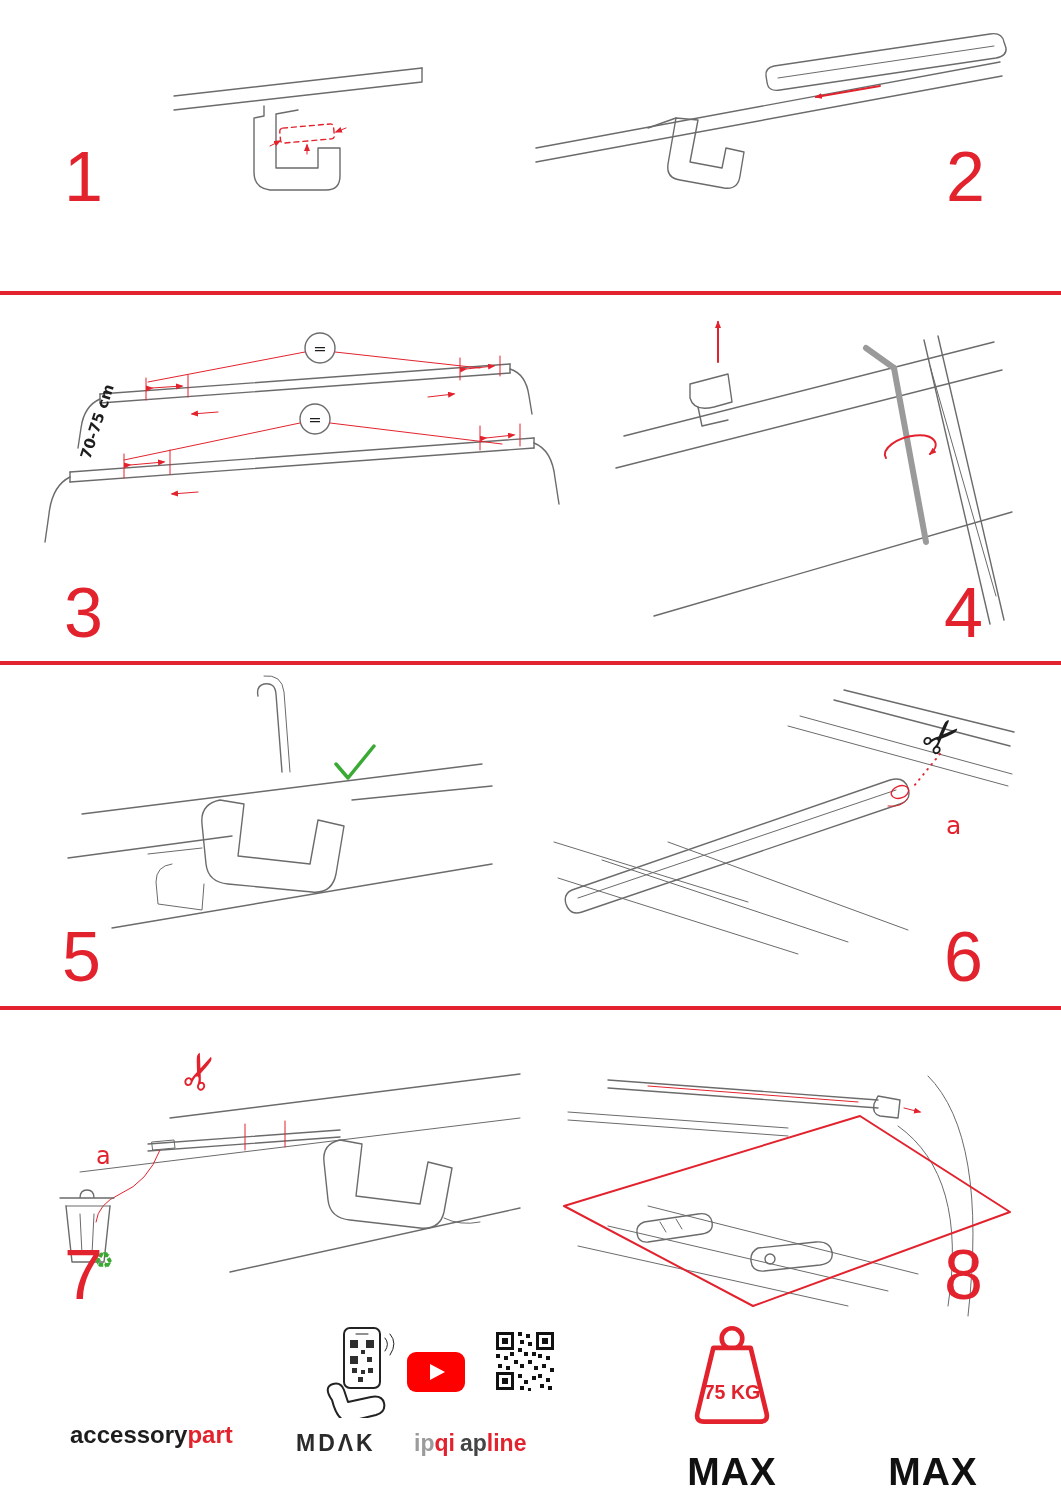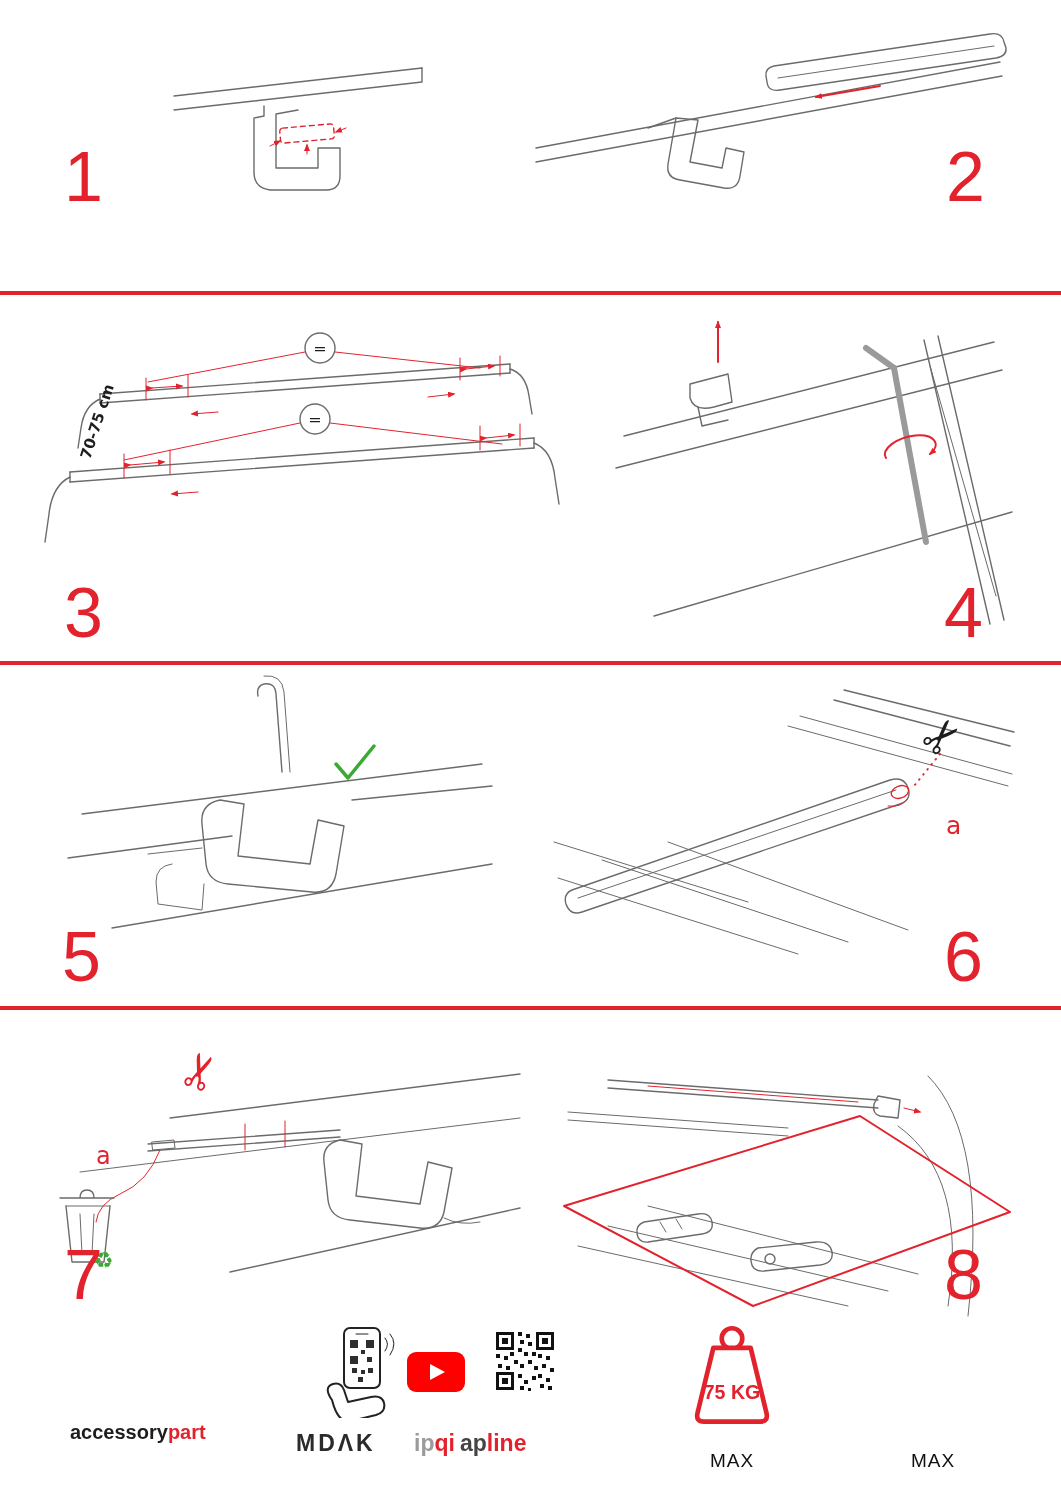--- a/index.html
+++ b/index.html
@@ -22,24 +22,24 @@
   .lineart .thin{stroke-width:1;}
   .lineart .w2{stroke-width:2;}
   .lineart .w3{stroke-width:3.5;}
   .lineart .keymetal{stroke:#9a9a9a;stroke-width:6;}
   .lineart .dash{stroke-dasharray:5 4;}
   .lineart .dot{stroke-dasharray:0.5 6;}
   .lineart .grayfill rect,.lineart .grayfill path{fill:#2e2e2e;stroke:none;}
 
   .brand{position:absolute;left:84px;top:1338px;font-size:45px;font-weight:700;
          letter-spacing:2px;color:var(--brand-blue,#2e2ba8);}
-  .brandsub{position:absolute;left:70px;top:1421px;font-size:20px;font-weight:700;color:#1d1d1d;}
+  .brandsub{position:absolute;left:70px;top:1421px;font-size:24px;font-weight:700;color:#1d1d1d;}
   .redpart{color:var(--accent,#e2232e);}
   .logo-caption{position:absolute;font-size:23px;font-weight:600;color:#2b2b2b;text-align:left;}
-  .max-label{position:absolute;font-size:19px;font-weight:400;color:#111;
+  .max-label{position:absolute;font-size:39px;font-weight:700;color:#111;
              text-align:center;letter-spacing:1px;}
 </style>
 </head>
 <body>
 
 <svg width="0" height="0" style="position:absolute" aria-hidden="true">
   <defs>
     <marker id="ar" markerWidth="9" markerHeight="9" refX="6" refY="3" orient="auto" markerUnits="userSpaceOnUse">
       <path d="M0,0 L7.5,3 L0,6 Z" fill="#e2232e" stroke="none"></path>
     </marker>

